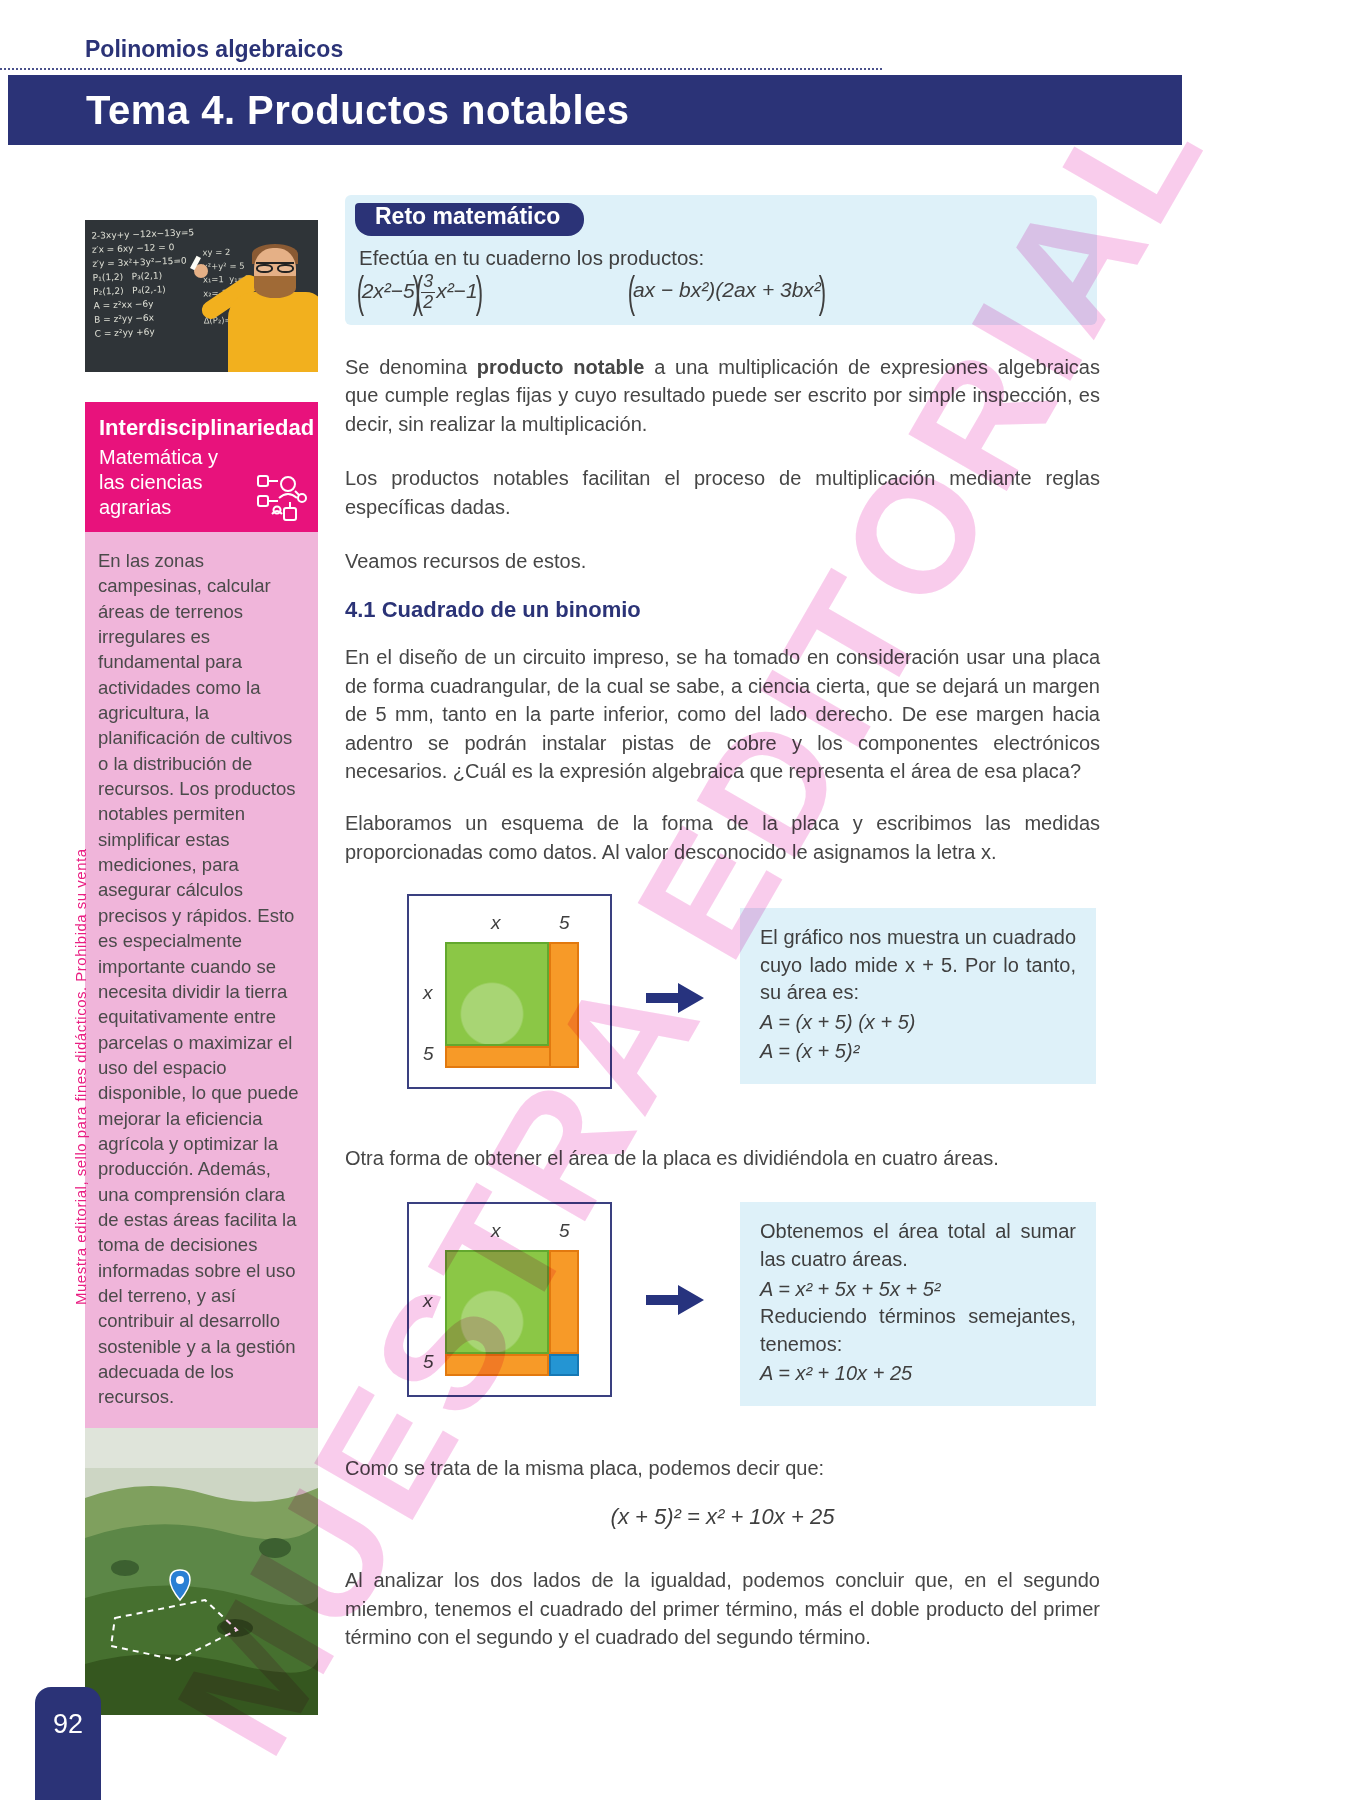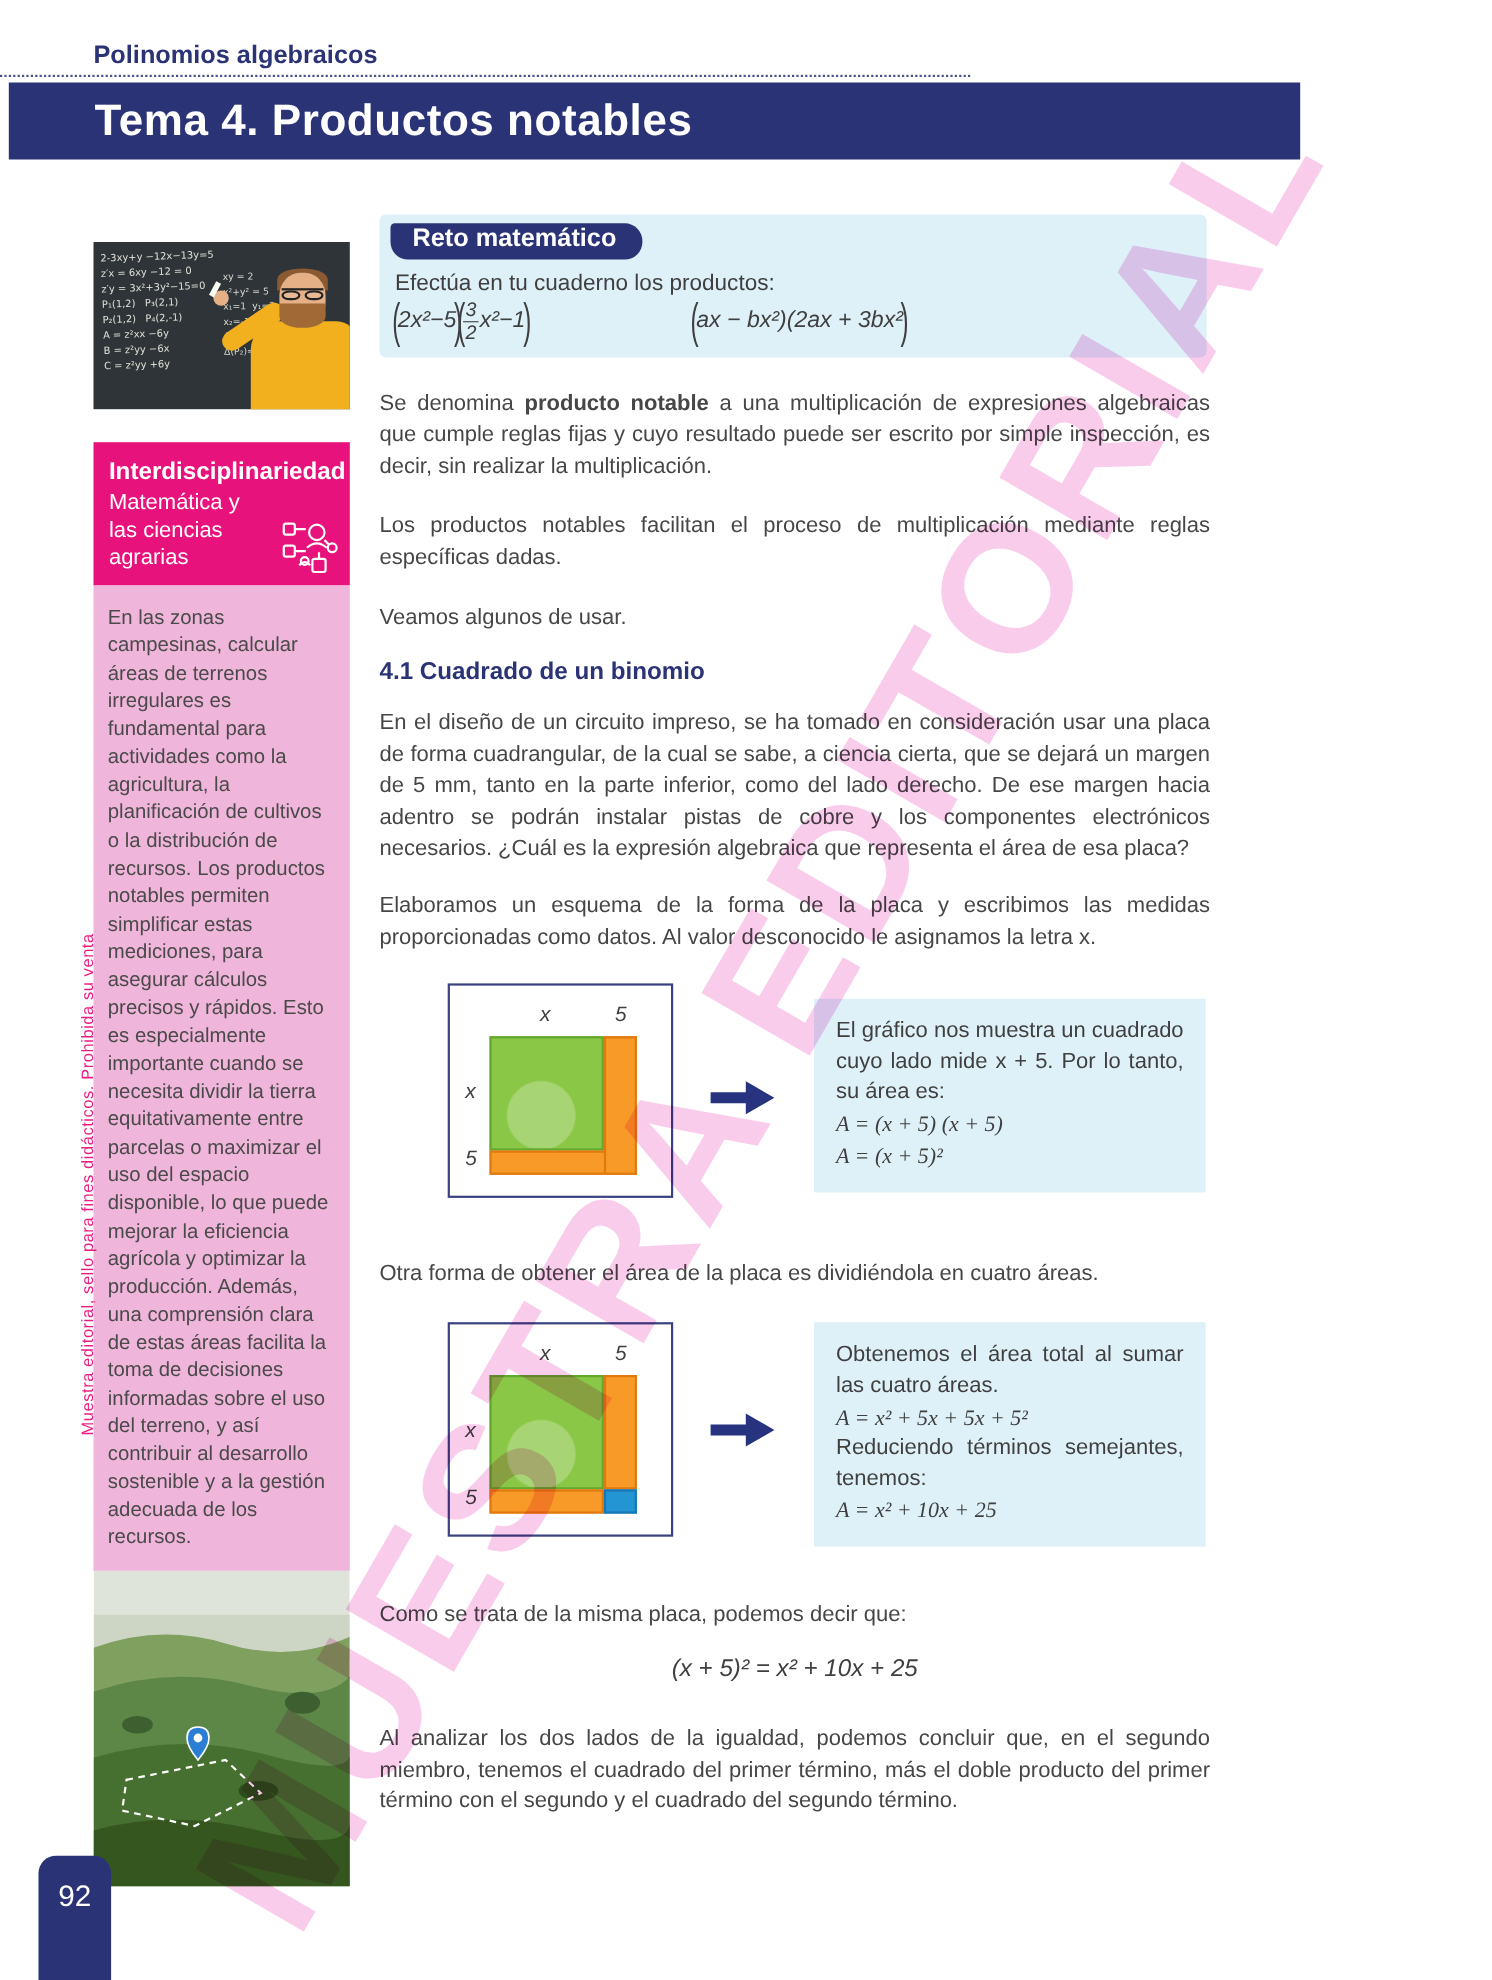--- a/index.html
+++ b/index.html
@@ -84,21 +84,21 @@
   .o-v{position:absolute; left:140px; top:46px; width:30px; background:var(--orange); border:2px solid var(--orange_border);}
   .o-v.tall{height:126px;} .o-v.short{height:104px;}
   .o-h{position:absolute; left:36px; top:150px; height:22px; background:var(--orange); border:2px solid var(--orange_border);}
   .o-h.wide{width:134px;} .o-h.narrow{width:104px;}
   .b-c{position:absolute; left:140px; top:150px; width:30px; height:22px; background:var(--blue_sq); border:2px solid var(--blue_sq_border);}
   .arrow{flex:none; margin-left:32px;}
   .arrow1{margin-top:86px;} .arrow2{margin-top:80px;}
   .bluebox{margin-left:34px; background:var(--blue_box); padding:16px 20px 18px 20px; width:356px; font-size:20px; line-height:1.38; color:#3f3f3f;}
   .bluebox1{margin-top:14px;} .bluebox2{margin-top:0;}
   .bluebox .wrap{text-align:justify;}
-  .bluebox .math{font-style:italic; margin-top:2px;font-family:Liberation Serif, serif;}
+  .bluebox .math{font-style:italic; margin-top:2px;}
 
   .eq{margin-top:22px; text-align:center; font-size:22px; font-style:italic; color:#3f3f3f;}
   .p7{margin-top:48px;} .p6{margin-top:55px;} .p8{margin-top:36px;}
 
   
   .pagenum{position:absolute; left:35px; top:1687px; width:66px; height:140px; background:var(--navy);
     border-radius:16px 16px 0 0; color:#fff; font-size:27px; text-align:center; padding-top:22px;}
 
   
   .watermark{position:absolute; left:140px; top:1690px; transform-origin:0 0; transform:rotate(-60deg);
@@ -202,21 +202,21 @@
               <span class="den">2</span>
             </span><span>x²−1</span><span class="bigp">)</span></span>
         <span><span class="bigp">(</span><span>ax − bx²)(2ax + 3bx²</span><span class="bigp">)</span></span>
       </div>
     </div>
 
     <p class="p mt1"><span>Se denomina </span><b>producto notable</b><span> a una multiplicación de expresiones algebraicas que cumple reglas fijas y cuyo resultado puede ser escrito por simple inspección, es decir, sin realizar la multiplicación.</span></p>
 
     <p class="p mt2">Los productos notables facilitan el proceso de multiplicación mediante reglas específicas dadas.</p>
 
-    <p class="p mt2">Veamos algunos de usar.</p>
+    <p class="p mt2">Veamos recursos de estos.</p>
 
     <h3 class="section-h">4.1 Cuadrado de un binomio</h3>
 
     <p class="p mt4">En el diseño de un circuito impreso, se ha tomado en consideración usar una placa de forma cuadrangular, de la cual se sabe, a ciencia cierta, que se dejará un margen de 5 mm, tanto en la parte inferior, como del lado derecho. De ese margen hacia adentro se podrán instalar pistas de cobre y los componentes electrónicos necesarios. ¿Cuál es la expresión algebraica que representa el área de esa placa?</p>
 
     <p class="p mt5">Elaboramos un esquema de la forma de la placa y escribimos las medidas proporcionadas como datos. Al valor desconocido le asignamos la letra x.</p>
 
     <div class="fig-row">
       <div class="fig-box">
         <span class="lbl top">x</span>

